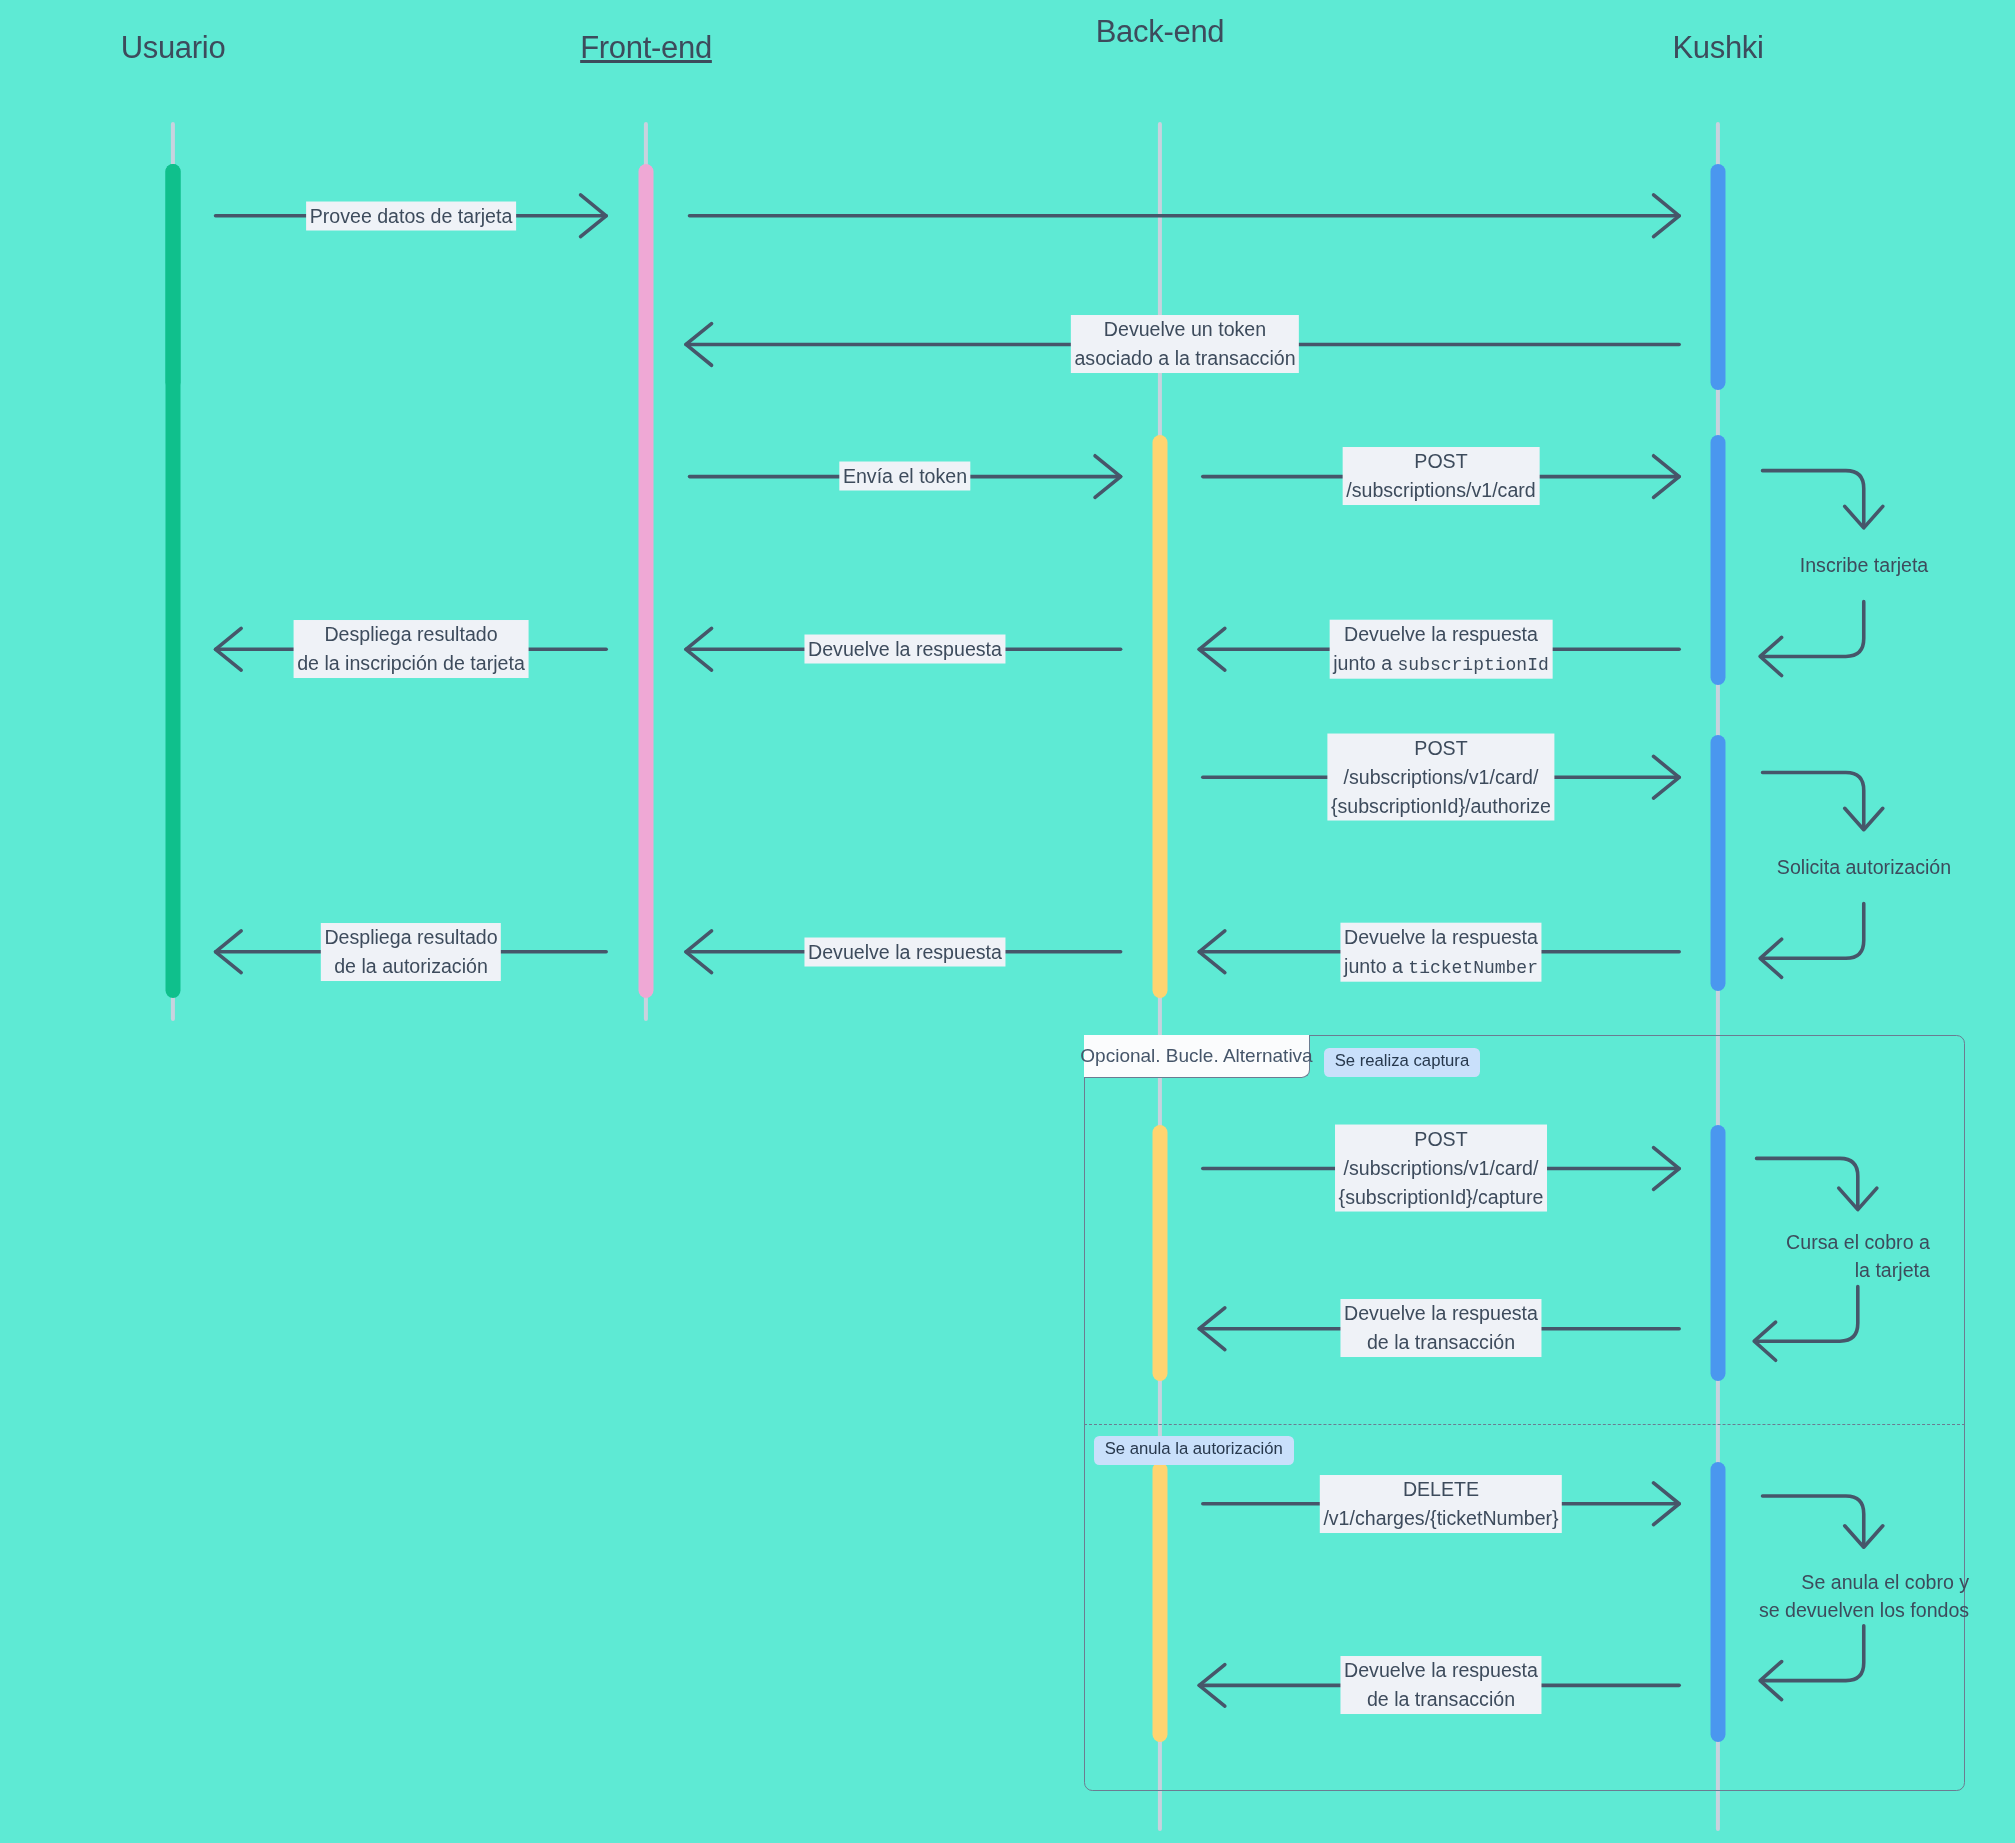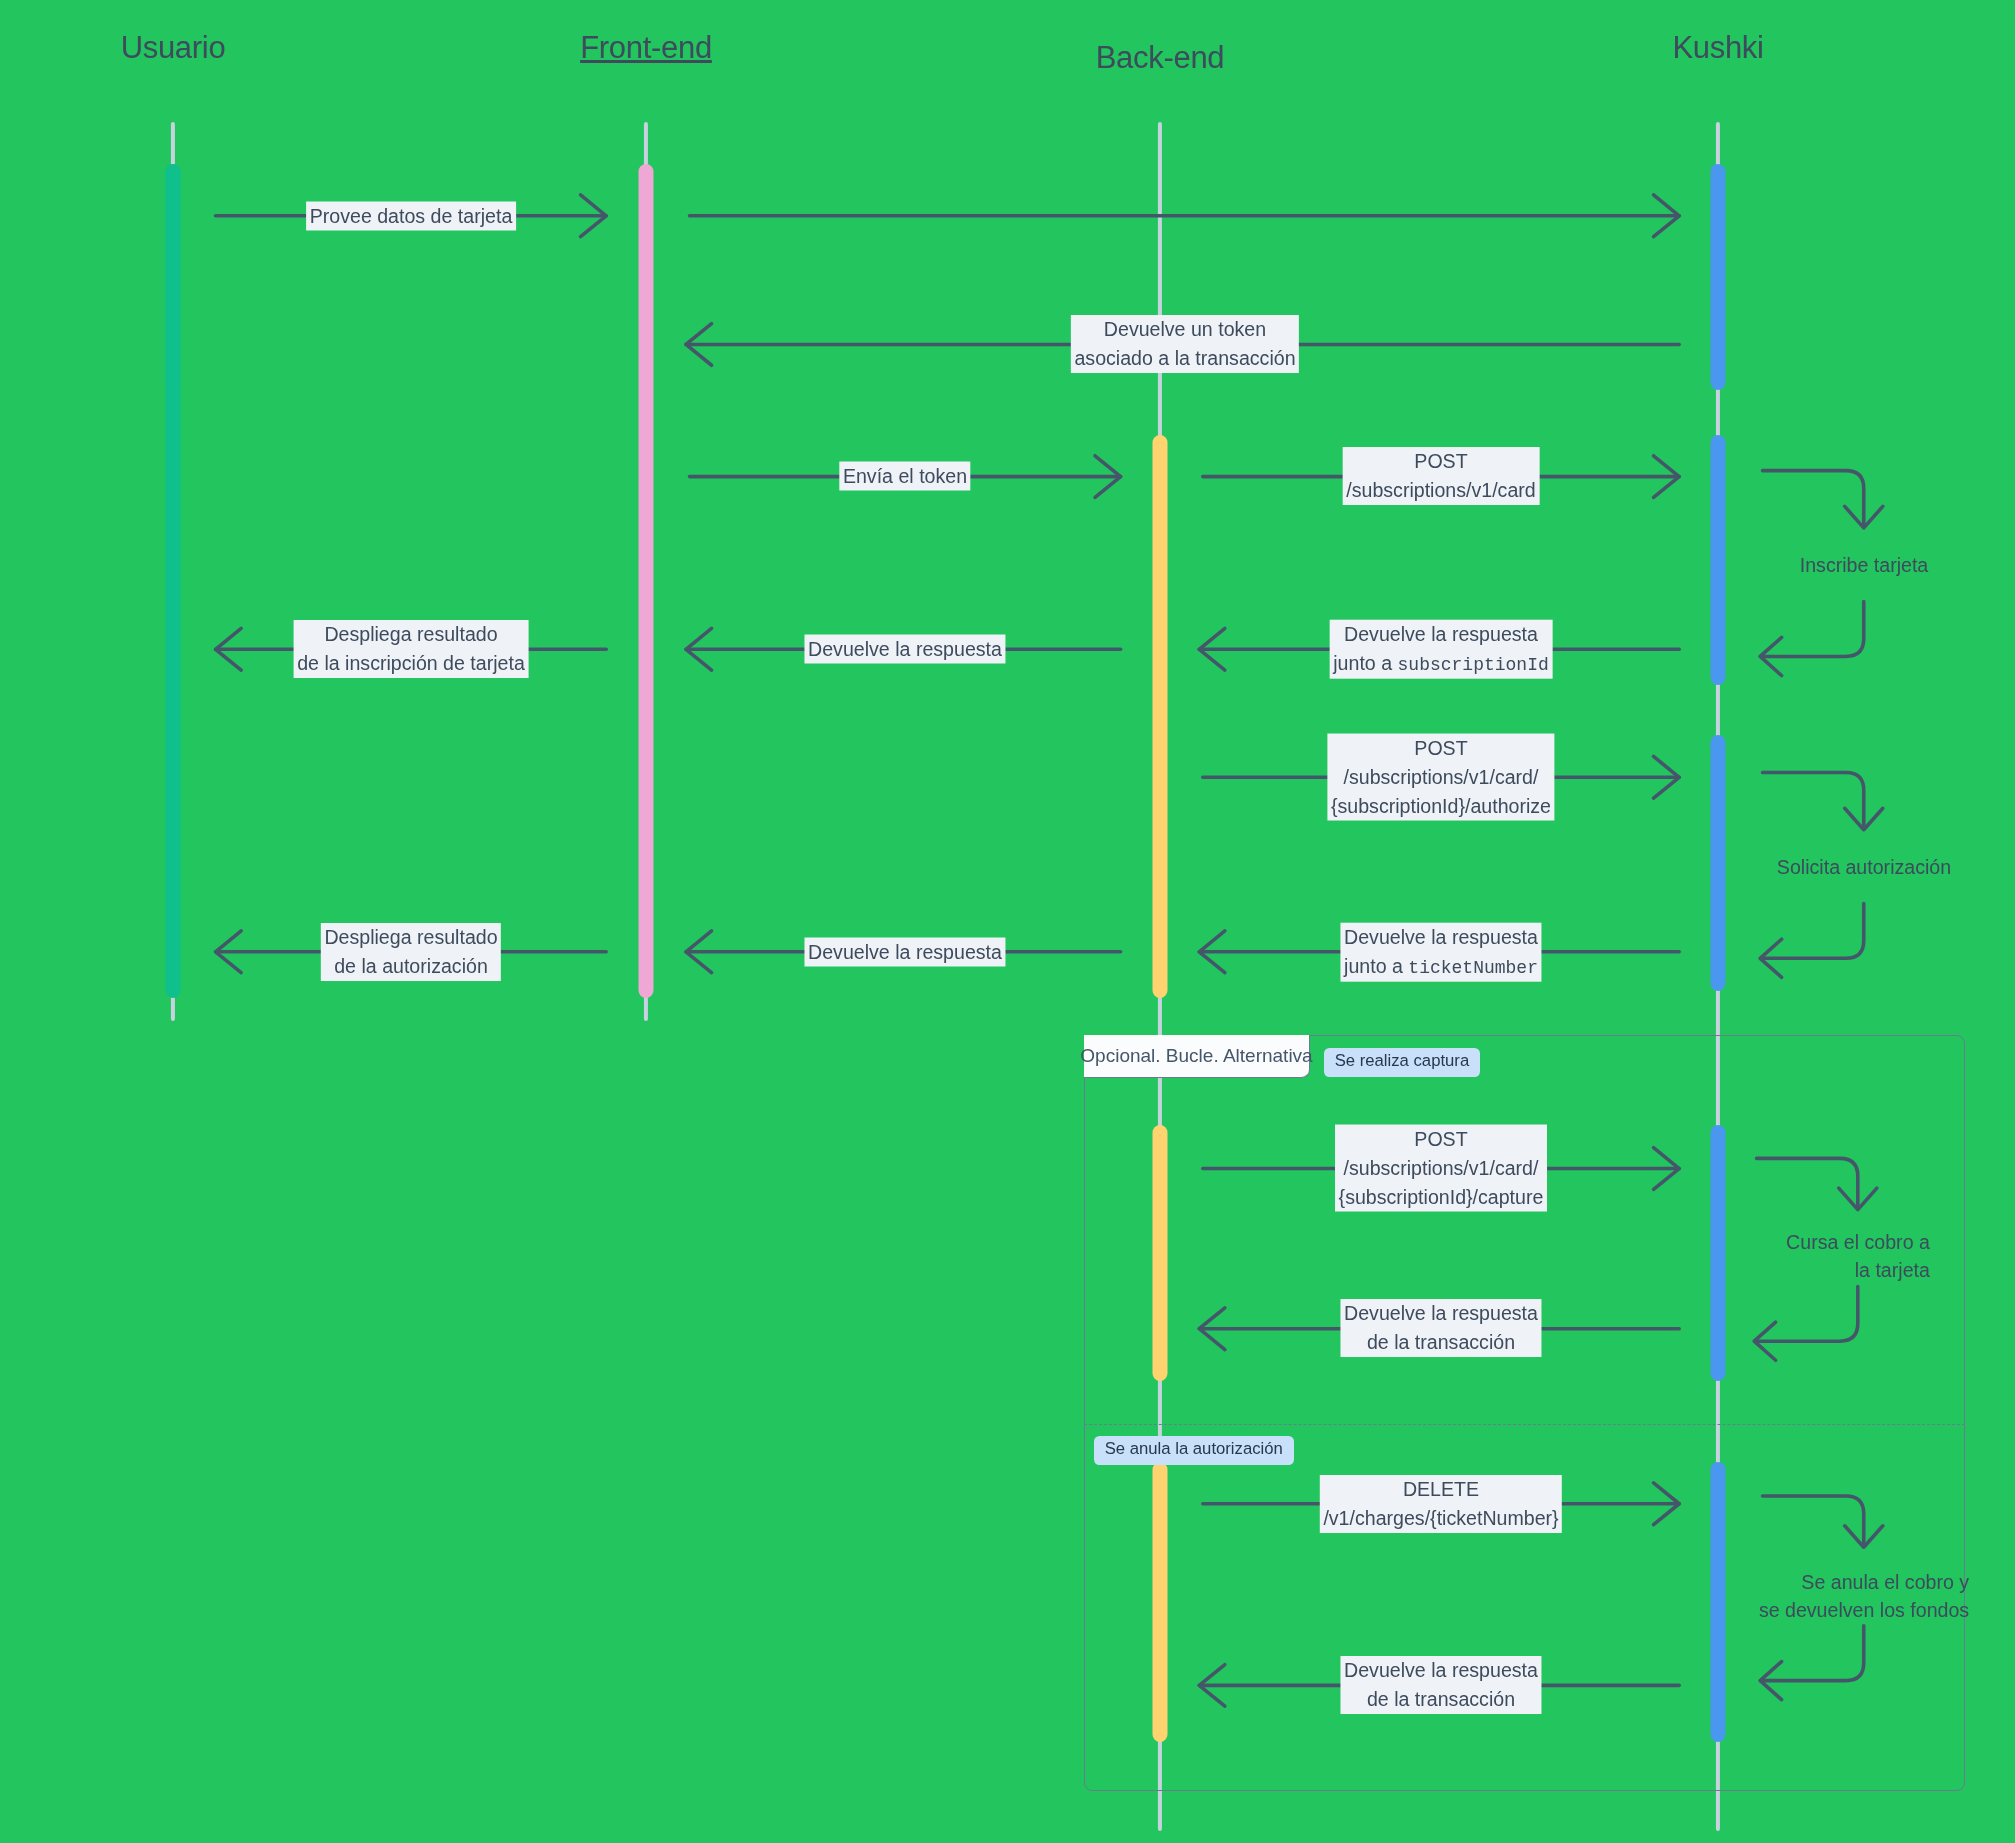--- a/index.html
+++ b/index.html
@@ -10,21 +10,21 @@
   }
   body {
     font-family: "Liberation Sans", sans-serif;
     color: #3d4b5c;
     -webkit-font-smoothing: antialiased;
   }
   #canvas {
     position: relative;
     width: 2015px;
     height: 1844px;
-    background: #22c55e;
+    background: #5eead4;
     overflow: hidden;
   }
   .actor-label {
     position: absolute;
     transform: translateX(-50%);
     font-size: 31px;
     font-weight: 400;
     color: #3d4b5c;
     white-space: nowrap;
     letter-spacing: -0.3px;
@@ -121,21 +121,21 @@
     z-index: 4;
   }
 </style>
 </head>
 <body>
 
 <div id="canvas">
 
   <div class="actor-label" style="left:173px;top:30px;">Usuario</div>
   <div class="actor-label" style="left:646px;top:30px;text-decoration:underline;">Front-end</div>
-  <div class="actor-label" style="left:1160px;top:40px;">Back-end</div>
+  <div class="actor-label" style="left:1160px;top:14px;">Back-end</div>
   <div class="actor-label" style="left:1718px;top:30px;">Kushki</div>
 
   <div class="lifeline" style="left:173px;top:122px;height:899px;"></div>
   <div class="lifeline" style="left:646px;top:122px;height:899px;"></div>
   <div class="lifeline" style="left:1160px;top:122px;height:1709px;"></div>
   <div class="lifeline" style="left:1718px;top:122px;height:1709px;"></div>
 
   <div class="activation" style="left:173px;top:164px;height:226px;background:#0fc08c;"></div>
   <div class="activation" style="left:173px;top:390px;height:0px;background:#0fc08c;"></div>
   <div class="activation" style="left:173px;top:164px;height:834px;background:#0fc08c;"></div>

